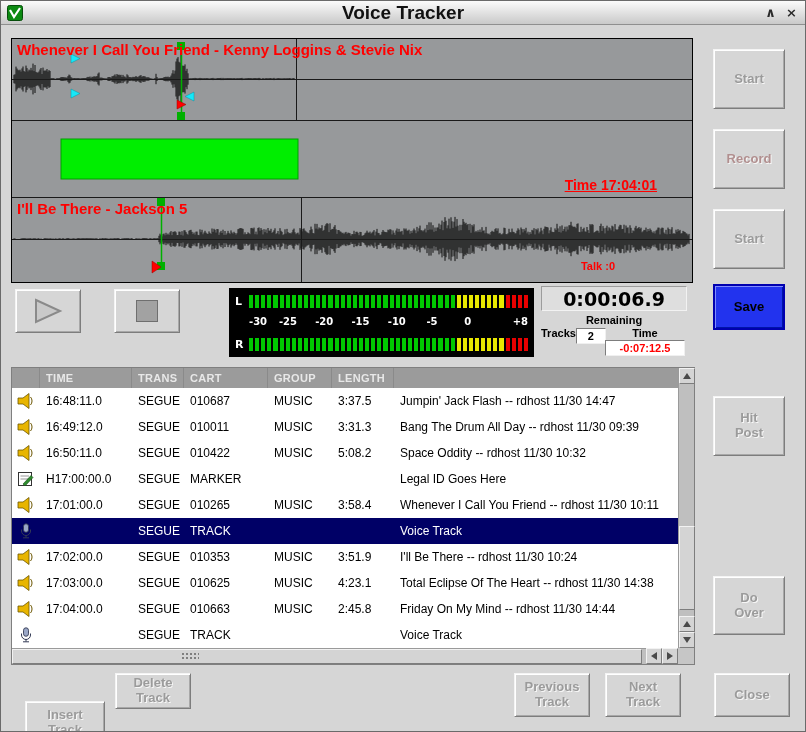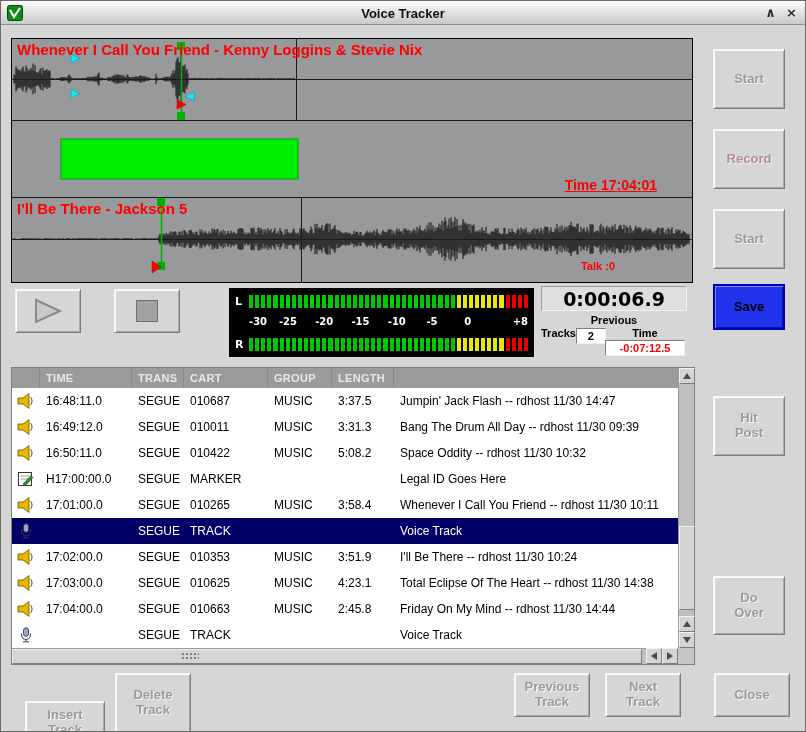--- a/index.html
+++ b/index.html
@@ -2,21 +2,21 @@
 <html style="--accent-blue: #2233ee; --selected-row: #000066; --alert-red: #ff0000; --voice-green: #00ee00; --meter-green: #00c800; --meter-yellow: #e8e800; --meter-red: #e80000;"><head>
 <meta charset="utf-8">
 <style>
   html,body{margin:0;padding:0;}
   body{width:806px;height:732px;background:#d6d6d6;font-family:"Liberation Sans","DejaVu Sans",sans-serif;}
   .window{position:relative;width:806px;height:732px;background:#d6d6d6;border:1px solid #6a6a6a;box-sizing:border-box;overflow:hidden;}
 
   
   .titlebar{position:absolute;left:0;top:0;width:100%;height:24px;background:linear-gradient(#fbfbfb,#c9c9c9);border-bottom:1px solid #8f8f8f;box-sizing:border-box;}
   .tb-icon{position:absolute;left:6px;top:4px;width:16px;height:16px;}
-  .tb-title{position:absolute;left:0;right:0;top:0;height:24px;display:flex;align-items:center;justify-content:center;font-weight:bold;font-size:13px;color:#111;}
+  .tb-title{position:absolute;left:0;right:0;top:0;height:24px;display:flex;align-items:center;justify-content:center;font-weight:bold;font-size:19px;color:#111;}
   .tb-btns{position:absolute;right:5px;top:3px;display:flex;gap:4px;}
   .tb-btn{width:17px;height:17px;display:flex;align-items:center;justify-content:center;font-weight:bold;font-size:13px;color:#2b2b2b;font-family:"DejaVu Sans",sans-serif;}
 
   
   .wave-area{position:absolute;left:10px;top:37px;width:682px;height:245px;}
   .wave-label{position:absolute;color:var(--alert-red,#ff0000);font-weight:bold;pointer-events:none;white-space:nowrap;}
   .wl-t1{left:6px;top:3px;font-size:15px;}
   .wl-t2{left:6px;top:162px;font-size:15px;}
   .wl-time{right:36px;top:139px;font-size:14px;text-decoration:underline;}
   .wl-talk{right:78px;top:222px;font-size:11px;}
@@ -27,21 +27,21 @@
        display:flex;align-items:center;justify-content:center;font-weight:bold;font-size:13px;line-height:1.15;
        color:#9b9b9b;text-shadow:1px 1px 0 rgba(255,255,255,.8);text-align:center;cursor:default;box-sizing:border-box;padding:2px 16px;}
   #btn-start-top{left:712px;top:48px;width:72px;height:60px;}
   #btn-record{left:712px;top:128px;width:72px;height:60px;color:#b18f8f;}
   #btn-start-bottom{left:712px;top:208px;width:72px;height:60px;}
   #btn-save{left:712px;top:283px;width:72px;height:46px;background:var(--accent-blue,#2233ee);
             border:2px solid #0000b0;box-shadow:inset 1px 1px 0 #7f8cff,inset -1px -1px 0 #0014a8;color:#000;text-shadow:none;}
   #btn-hitpost{left:712px;top:395px;width:72px;height:60px;}
   #btn-doover{left:712px;top:575px;width:72px;height:59px;}
   #btn-insert{left:24px;top:700px;width:80px;height:44px;}
-  #btn-delete{left:114px;top:672px;width:76px;height:60px;}
+  #btn-delete{left:114px;top:672px;width:76px;height:36px;}
   #btn-prev{left:513px;top:672px;width:76px;height:44px;}
   #btn-next{left:604px;top:672px;width:76px;height:44px;}
   #btn-close{left:713px;top:672px;width:76px;height:44px;}
   #btn-play{left:14px;top:288px;width:66px;height:44px;}
   #btn-stop{left:113px;top:288px;width:66px;height:44px;}
   .stopsq{width:20px;height:20px;background:#a2a2a2;border:1px solid #6f6f6f;}
 
   
   .meter-box{position:absolute;left:228px;top:287px;width:305px;height:69px;background:#000;box-sizing:border-box;
              padding:6px 6px 5px;display:flex;flex-direction:column;justify-content:space-between;}
@@ -278,21 +278,21 @@
           <div class="seg r"></div>
           <div class="seg r"></div>
           <div class="seg r"></div>
         </div>
     </div>
   </div>
 
   <div class="elapsed">0:00:06.9</div>
 
   <div class="remaining">
-    <div class="rem-title">Previous</div>
+    <div class="rem-title">Remaining</div>
     <div class="rem-cols">
       <div class="col-tracks">
         <div class="rem-label">Tracks</div>
         <div class="rem-value">2</div>
       </div>
       <div class="col-time">
         <div class="rem-label">Time</div>
         <div class="rem-value">-0:07:12.5</div>
       </div>
     </div>

